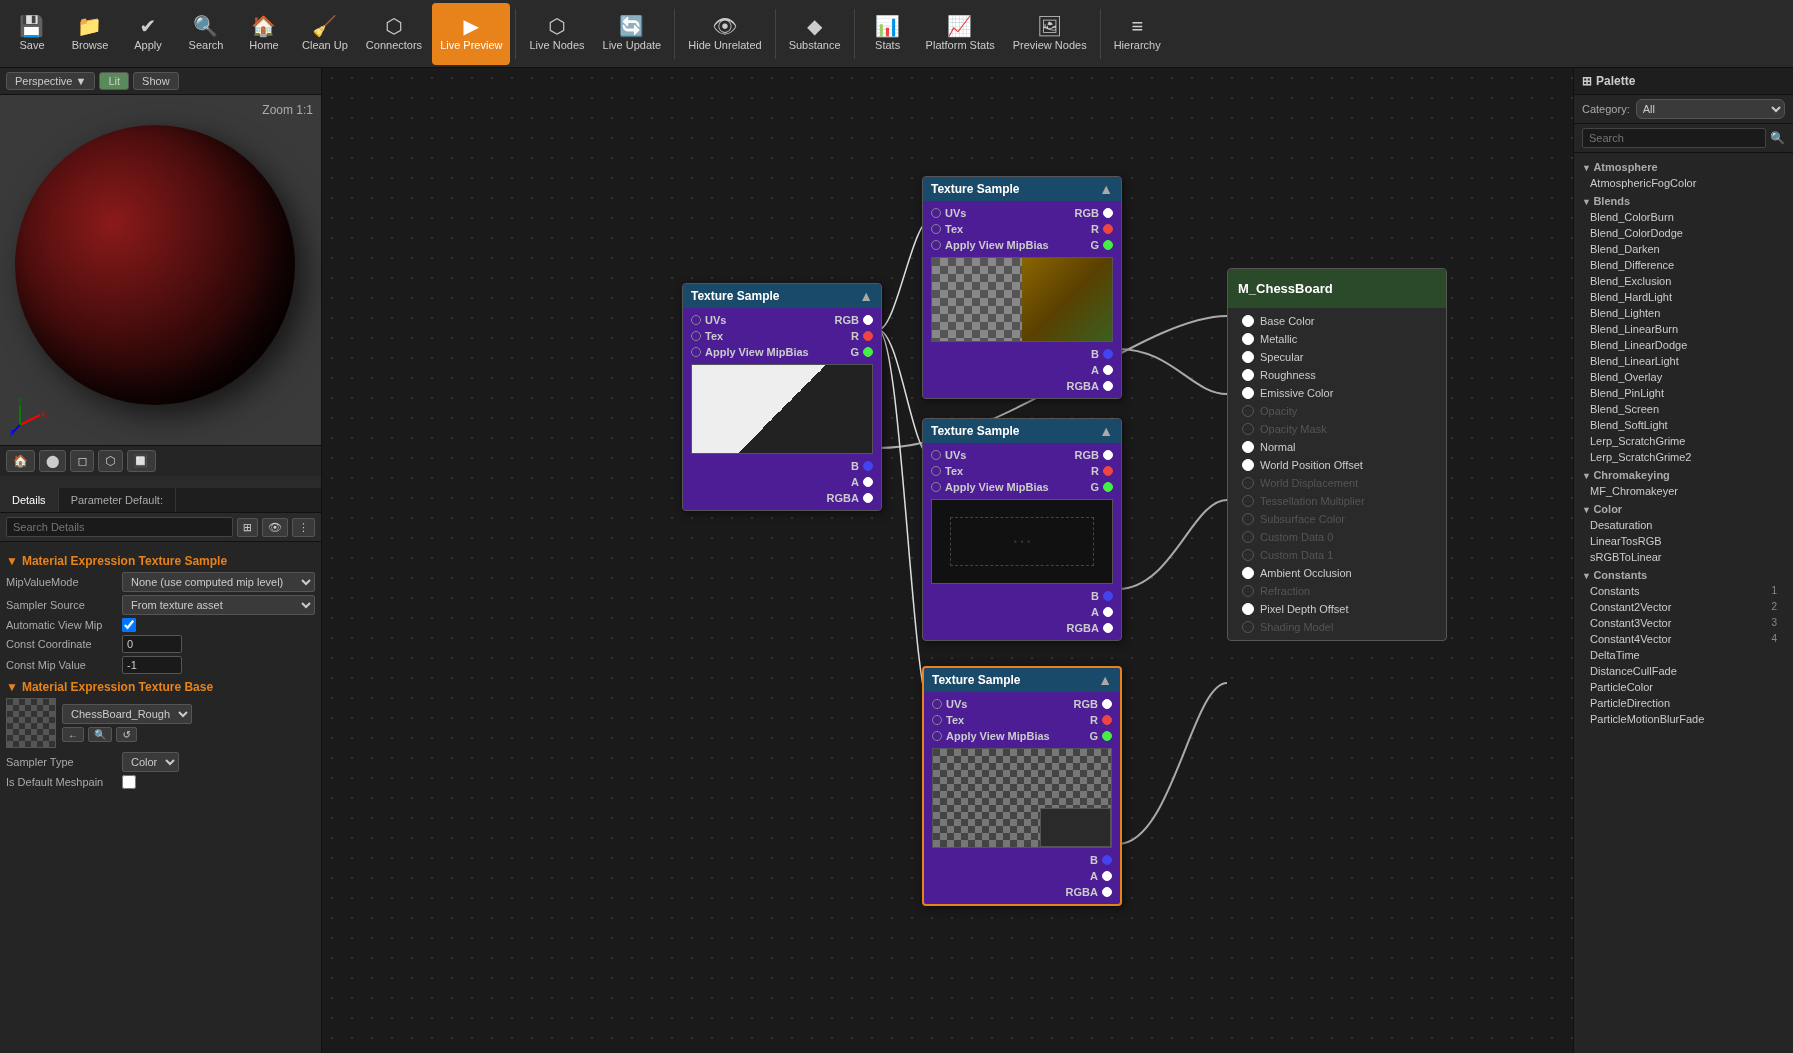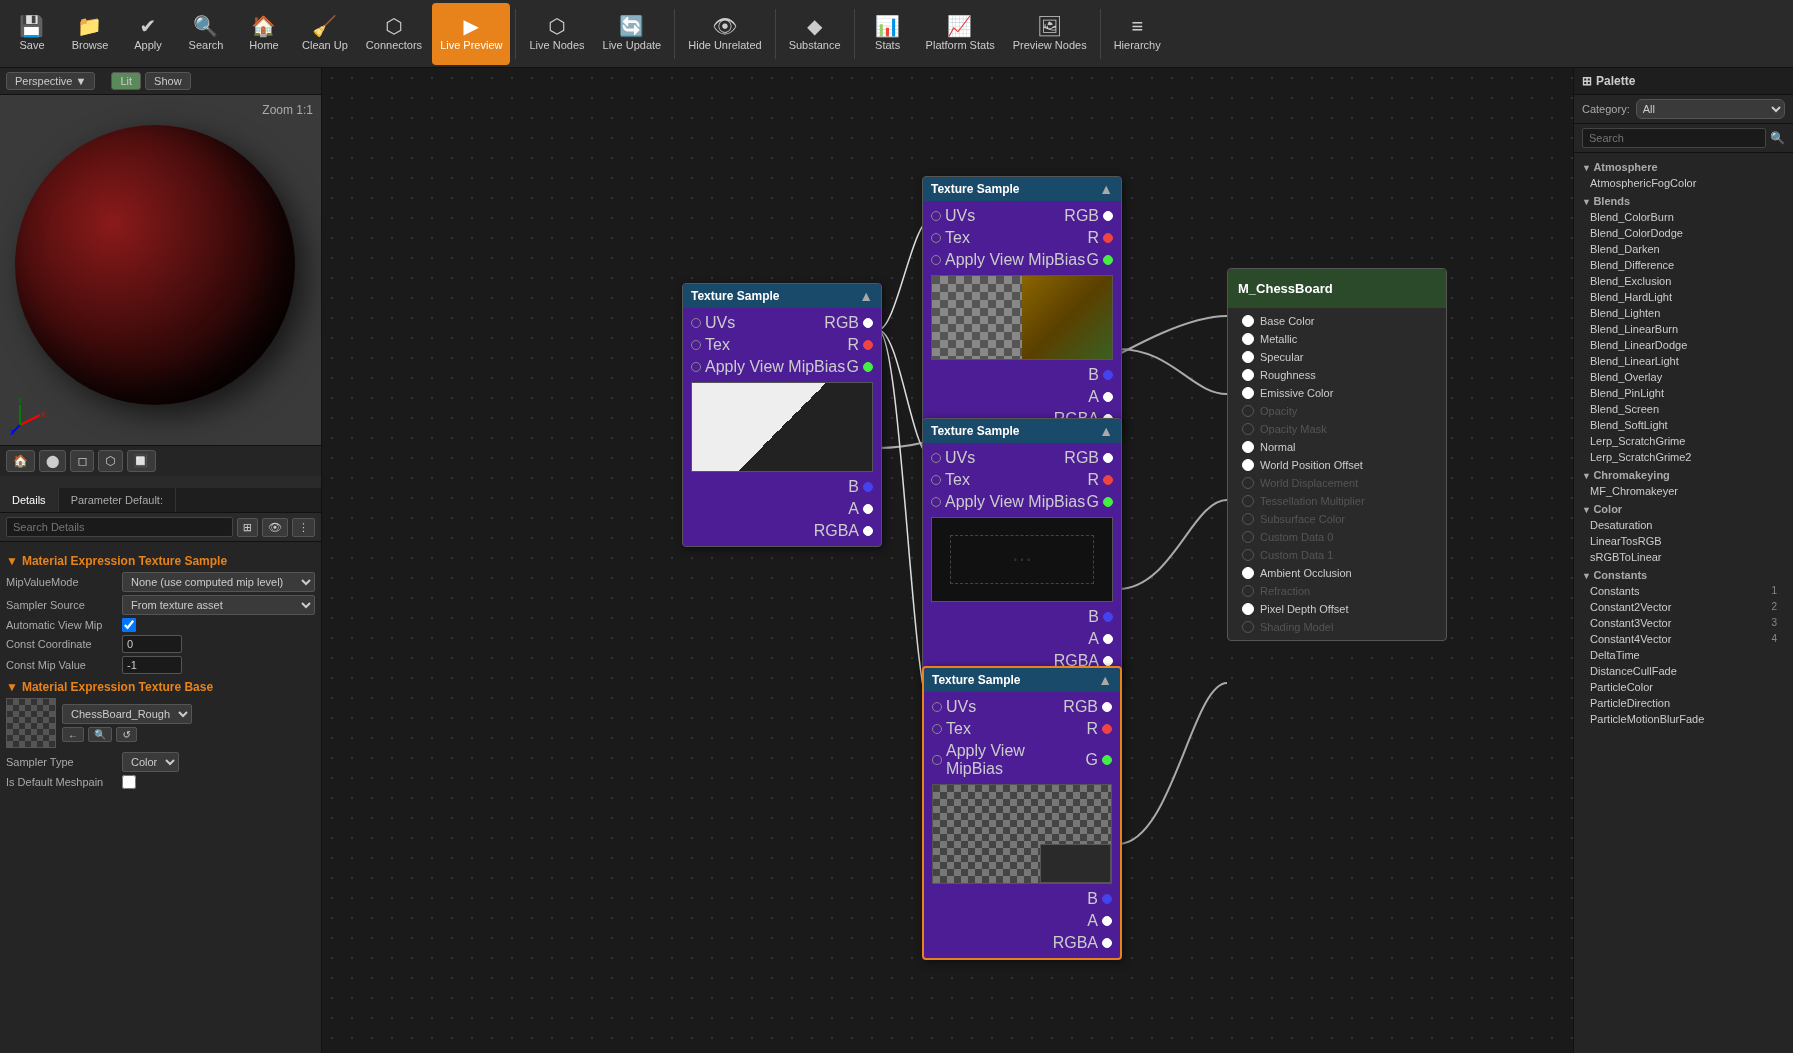--- a/index.html
+++ b/index.html
@@ -20,21 +20,21 @@
     .tb-sep { width: 1px; height: 50px; background: #444; margin: 0 3px; }
 
     
     #main { display: flex; height: calc(1053px - 68px); }
 
     
     #left-panel { width: 322px; display: flex; flex-direction: column; background: #1e1e1e; border-right: 1px solid #111; }
     #viewport { flex: 1; position: relative; background: #2a2a2a; overflow: hidden; min-height: 0; max-height: 420px; }
     #viewport-toolbar { display: flex; align-items: center; gap: 4px; padding: 4px 6px; background: #252525; border-bottom: 1px solid #111; }
     .vp-btn { background: #3a3a3a; border: 1px solid #555; color: #ccc; padding: 2px 8px; border-radius: 3px; cursor: pointer; font-size: 11px; }
-    .vp-btn.active { background: #5a8a5a; margin-left: 12px; }
+    .vp-btn.active { background: #5a8a5a; }
     #viewport-canvas { width: 100%; height: 350px; background: #3a3a3a; position: relative; overflow: hidden; }
     #sphere-preview { width: 280px; height: 280px; border-radius: 50%; background: radial-gradient(circle at 35% 35%, #8b1a1a, #3a0a0a 50%, #1a0505 80%); position: absolute; top: 30px; left: 15px; box-shadow: inset -20px -20px 40px rgba(0,0,0,0.8), 10px 10px 30px rgba(0,0,0,0.6); }
     #axis-indicator { position: absolute; bottom: 10px; left: 10px; width: 40px; height: 40px; }
     #zoom-label { position: absolute; top: 8px; right: 8px; color: #aaa; font-size: 12px; }
 
     
     #vp-controls { display: flex; gap: 4px; padding: 4px 6px; background: #252525; border-top: 1px solid #111; justify-content: flex-start; }
     .vp-ctrl-btn { background: #3a3a3a; border: 1px solid #555; color: #ccc; padding: 3px 6px; border-radius: 3px; cursor: pointer; font-size: 12px; }
 
     
@@ -91,21 +91,21 @@
     .node-collapse { color: #aaa; cursor: pointer; font-size: 14px; }
     .node-body { padding: 4px 0; }
     .node-row { display: flex; align-items: center; justify-content: space-between; padding: 2px 8px; }
     .node-pin-left { display: flex; align-items: center; gap: 4px; }
     .node-pin-right { display: flex; align-items: center; gap: 4px; }
     .pin { width: 10px; height: 10px; border-radius: 50%; border: 1px solid #888; }
     .pin.white { background: #fff; border-color: #fff; }
     .pin.red { background: #e44; border-color: #e44; }
     .pin.green { background: #4e4; border-color: #4e4; }
     .pin.blue { background: #44e; border-color: #44e; }
-    .pin-label { color: #ccc; font-size: 16px; }
+    .pin-label { color: #ccc; font-size: 11px; font-weight: bold; }
     .node-preview { margin: 4px 8px; }
     .node-img { width: 100%; height: 80px; object-fit: cover; }
     .node-img-white { background: linear-gradient(135deg, #eee 60%, #333 60%); }
 
     
     .mat-node { position: absolute; background: #2a2a2a; border: 1px solid #555; border-radius: 4px; min-width: 200px; }
     .mat-header { background: #2a4a2a; padding: 12px 10px; border-radius: 4px 4px 0 0; }
     .mat-title { color: #fff; font-size: 13px; font-weight: bold; }
     .mat-body { padding: 4px 4px; }
     .mat-row { display: flex; align-items: center; padding: 3px 10px; }

